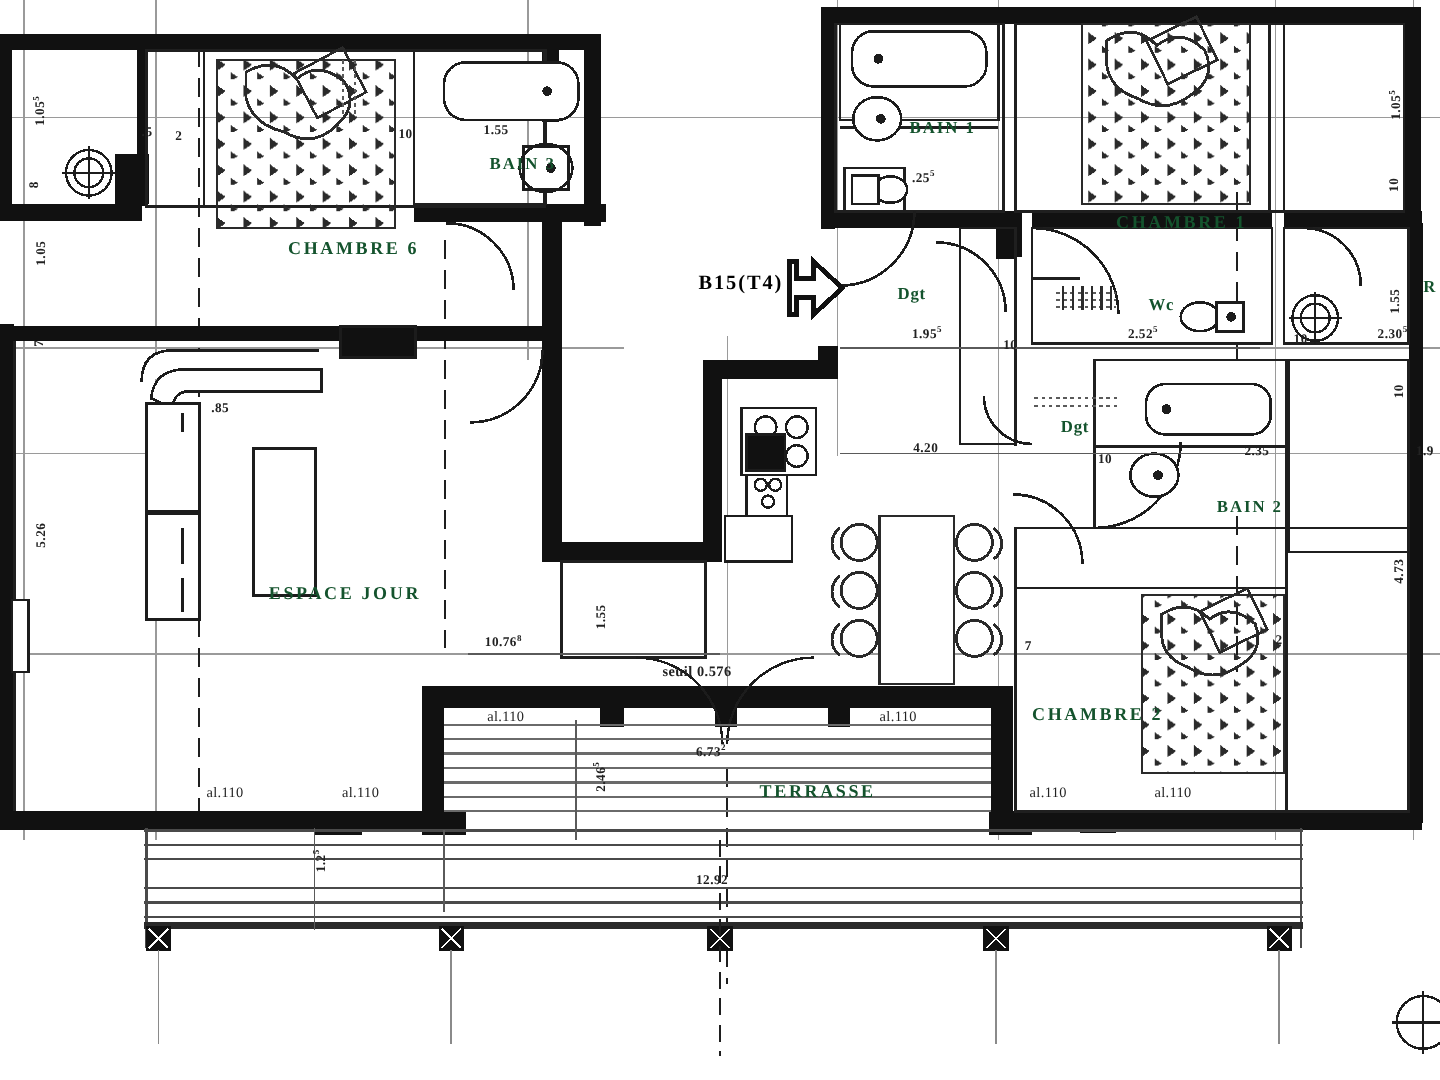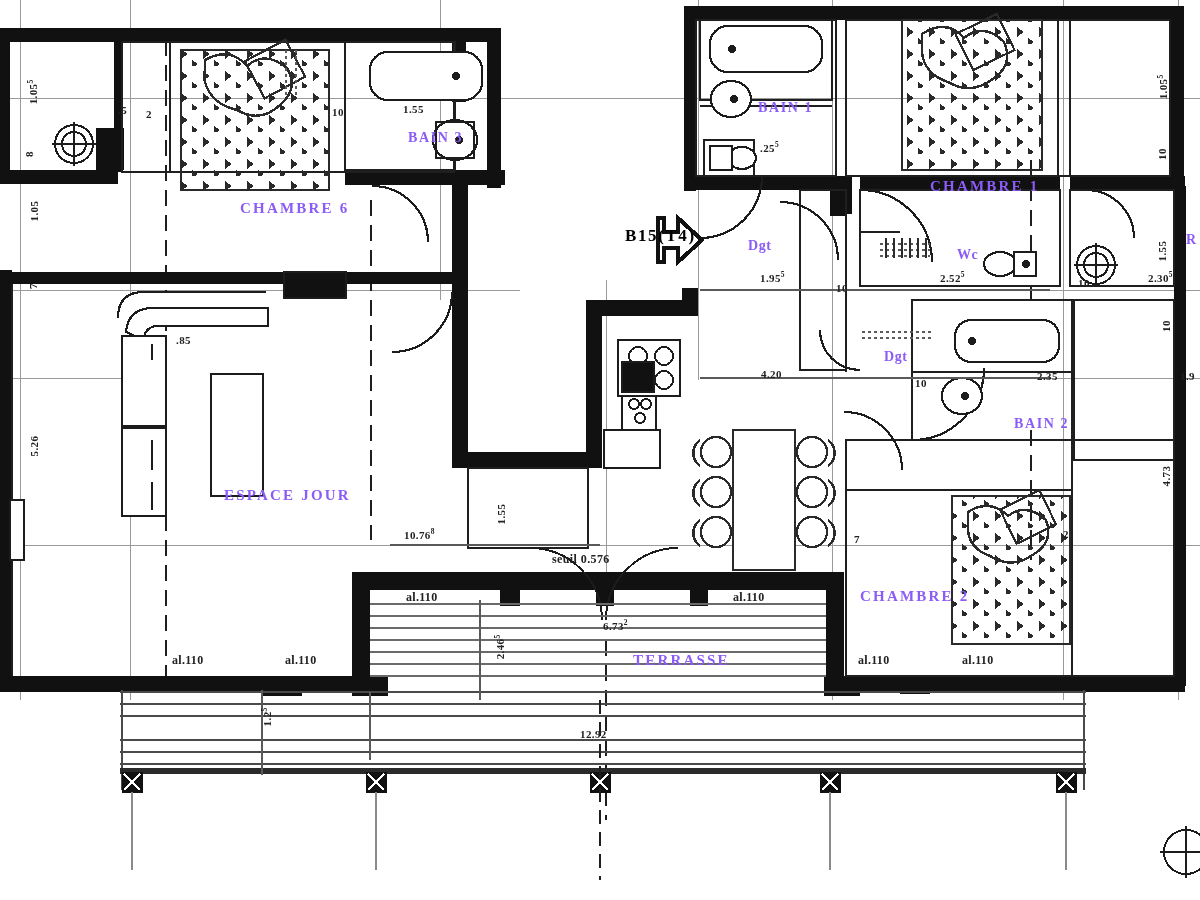--- a/index.html
+++ b/index.html
@@ -7,37 +7,37 @@
   body{
     font-family:"Liberation Serif", serif;
     width:1200px;height:900px;overflow:hidden;position:relative;
     -webkit-font-smoothing:none;
   }
   #plan{position:absolute;left:0;top:0;width:1200px;height:900px;}
   .lbl{
     position:absolute;
     font-family:"Liberation Serif", serif;
     font-weight:bold;
-    color:#8b5cf6;
+    color:#14532d;
     white-space:nowrap;
     letter-spacing:1.2px;
     pointer-events:none;
   }
   .room{font-size:15px;letter-spacing:2.2px;}
   .room-sm{font-size:14px;letter-spacing:1.6px;}
   .dgt{font-size:14px;letter-spacing:0.6px;}
   .dim{
     position:absolute;
     font-family:"Liberation Serif", serif;
     font-weight:bold;font-size:12px;color:#222;white-space:nowrap;
     letter-spacing:0.4px;
   }
   .dim.sm{font-size:11px;}
   .tag{
-    position:absolute;font-family:"Liberation Serif",serif;font-weight:bold;
+    position:absolute;font-family:"Liberation Serif",serif;font-weight:normal;
     font-size:12px;color:#222;white-space:nowrap;letter-spacing:0.3px;text-align:right;
   }
   .sup{font-size:0.68em;vertical-align:super;}
   .code{
     position:absolute;font-family:"Liberation Serif",serif;font-weight:bold;
     font-size:17px;letter-spacing:1.6px;color:#000;white-space:nowrap;
   }
 </style>
 </head>
 <body>
@@ -382,21 +382,21 @@
     <line x1="262" y1="690" x2="262" y2="775"></line>
   </g>
 
   <g>
     <path d="M664 218 l0 14 l14 0 l0 -14 l24 22 l-24 22 l0 -14 l-14 0 l0 14 l-6 0 l0 -44 z" fill="#ffffff" stroke="#111111" stroke-width="4" stroke-linejoin="miter"></path>
   </g>
 
 </svg>
 
 <div id="text-layer">
-    <div class="code" style="left: 582px; top: 226px; margin-left: 43px;">B15(T4)</div>
+    <div class="code" style="left: 582px; top: 226px;">B15(T4)</div>
     <div class="lbl room" style="left: 240px; top: 200px;">CHAMBRE 6</div>
     <div class="lbl room-sm" style="left: 372px; top: 130px; margin-left: 36px;">BAIN 3</div>
     <div class="lbl room" style="left: 224px; top: 487px; text-align: center;">ESPACE JOUR</div>
     <div class="lbl room" style="left: 633px; top: 652px;">TERRASSE</div>
     <div class="lbl room-sm" style="left: 758px; top: 100px;">BAIN 1</div>
     <div class="lbl room" style="left: 930px; top: 178px;">CHAMBRE 1</div>
     <div class="lbl dgt" style="left: 957px; top: 247px;">Wc</div>
     <div class="lbl dgt" style="left: 748px; top: 238px;">Dgt</div>
     <div class="lbl dgt" style="left: 884px; top: 349px;">Dgt</div>
     <div class="lbl room-sm" style="left: 1014px; top: 416px;">BAIN 2</div>
@@ -425,21 +425,21 @@
     <div class="dim sm" style="left: 760px; top: 270px;">1.95<span class="sup">5</span></div>
     <div class="dim sm" style="left: 836px; top: 282px;">10</div>
     <div class="dim sm" style="left: 940px; top: 270px;">2.52<span class="sup">5</span></div>
     <div class="dim sm" style="left: 1078px; top: 277px;">10</div>
     <div class="dim sm" style="left: 761px; top: 368px;">4.20</div>
     <div class="dim sm" style="left: 915px; top: 377px;">10</div>
     <div class="dim sm" style="left: 1037px; top: 370px;">2.35</div>
     <div class="dim sm" style="left: 760px; top: 140px;">.25<span class="sup">5</span></div>
     <div class="dim sm" style="left: 854px; top: 533px;">7</div>
     <div class="dim sm" style="left: 1063px; top: 528px;">2</div>
-    <div class="dim sm" style="left: 603px; top: 618px;">6.73<span class="sup">2</span></div>
+    <div class="dim sm" style="left: 580px; top: 618px;">6.73<span class="sup">2</span></div>
     <div class="dim sm" style="left: 487px; top: 640px; transform: rotate(-90deg);">2.46<span class="sup">5</span></div>
     <div class="dim sm" style="left: 257px; top: 710px; transform: rotate(-90deg);">1.2<span class="sup">5</span></div>
     <div class="dim sm" style="left: 580px; top: 728px;">12.92</div>
     <div class="tag" style="left: 172px; top: 653px;">al.110</div>
     <div class="tag" style="left: 285px; top: 653px;">al.110</div>
     <div class="tag" style="left: 406px; top: 590px;">al.110</div>
     <div class="tag" style="left: 733px; top: 590px;">al.110</div>
     <div class="tag" style="left: 858px; top: 653px;">al.110</div>
     <div class="tag" style="left: 962px; top: 653px;">al.110</div>
   </div>

